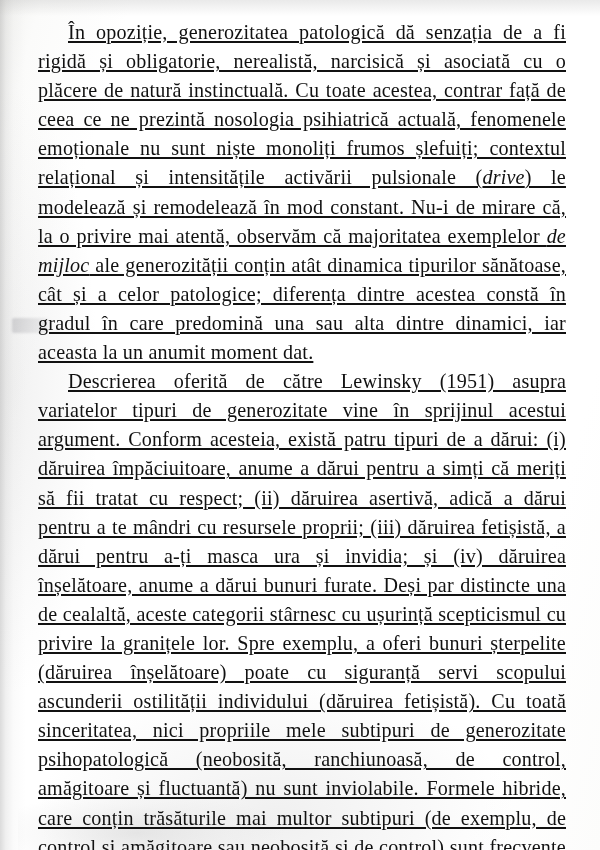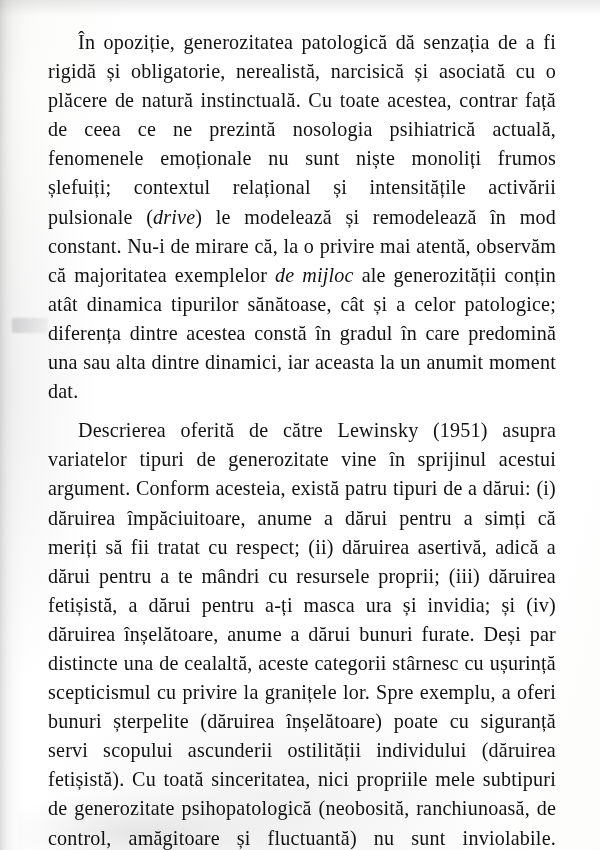--- a/index.html
+++ b/index.html
@@ -70,23 +70,24 @@
     width: 528px;
     font-size: 20.1px;
     line-height: 29.1px;
     color: #111111;
     text-align: justify;
     text-justify: inter-word;
     letter-spacing: 0.01em;
     -webkit-font-smoothing: antialiased;
   }
   .para {
-    margin: 10px;
+    margin: 0;
     text-indent: 30px;
     text-align: justify;
+    text-decoration: underline;
   }
   em { font-style: italic; }
 </style>
 </head>
 <body>
 
 <div class="page">
 
   <div class="binding-shadow"></div>
   <div class="top-shadow"></div>

